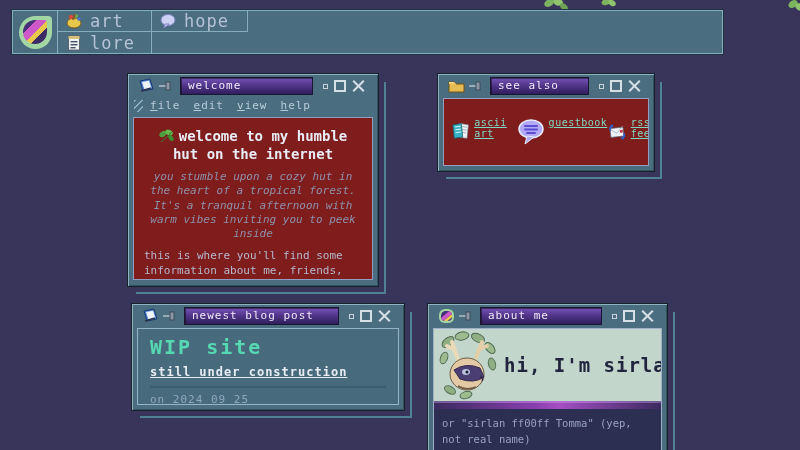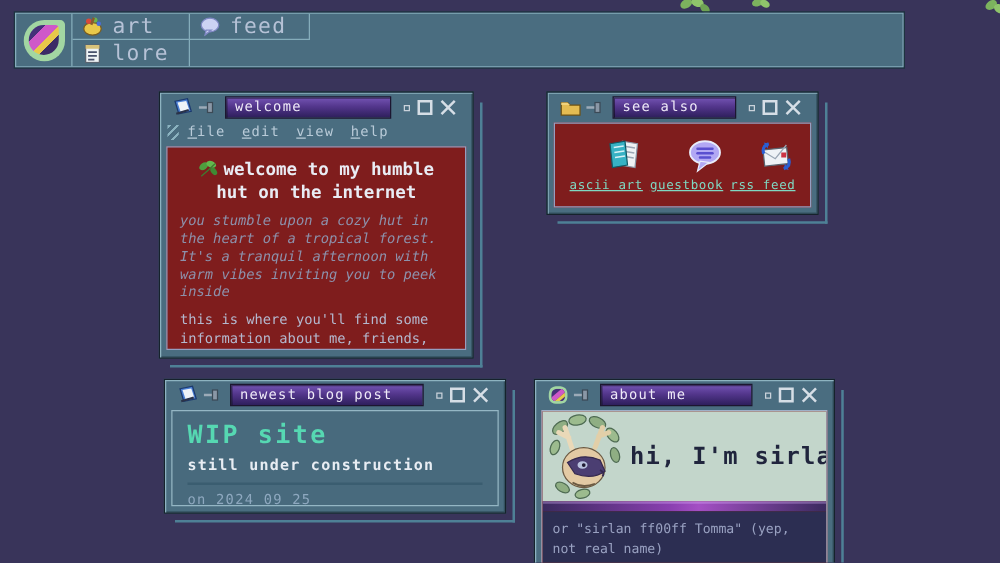--- a/index.html
+++ b/index.html
@@ -101,35 +101,35 @@
   }
 
   
   #win-welcome { left:127px; top:73px; width:252px; height:214px; }
   #win-welcome .inset { height:163px; padding:8px 10px; }
   .welcome-heading {
     text-align:center; color:#e9ecf4; font-weight:bold; font-size:14px;
     line-height:1.25; margin:2px 0 7px;
   }
   .welcome-heading svg { vertical-align:-2px; margin-right:4px; }
-  .flavor { font-style:italic; color:#8d91ab; font-size:11px; line-height:1.3; }
+  .flavor { font-style:italic; color:#8d91ab; font-size:11px; line-height:1.3;text-align:center; }
   .welcome-body { color:#b4b8ce; font-size:11px; line-height:1.3; margin-top:8px; }
 
   
   #win-seealso { left:437px; top:73px; width:218px; height:99px; }
   #win-seealso .inset { height:68px; display:flex; align-items:center; justify-content:space-evenly; padding:4px 6px; }
-  .shortcut { display:flex; flex-direction:column; align-items:flex-end; gap:3px; cursor:pointer; }
+  .shortcut { display:flex; flex-direction:row; align-items:flex-start; gap:3px; cursor:pointer; }
   .shortcut-label { color:#7fd8c2; font-size:10px; text-decoration:underline; letter-spacing:0.5px; }
   .shortcut-ico { width:30px; height:30px; }
 
   
   #win-blog { left:131px; top:303px; width:274px; height:108px; }
   #win-blog .inset { height:77px; background:#486a7d; border-color:#94b6c4; padding:6px 12px; }
   .blog-heading { color:#56d8b2; font-weight:bold; font-size:20px; letter-spacing:2px; }
-  .blog-sub { color:#e8edf3; font-weight:bold; font-size:12px; letter-spacing:1px; margin-top:6px; }
+  .blog-sub { color:#e8edf3; font-weight:bold; font-size:12px; letter-spacing:1px; margin-top:6px;text-decoration:underline; }
   .blog-hr { border:0; border-top:2px solid #3a5d70; margin:7px 0 5px; }
   .blog-date { color:#8ea8bf; font-size:11px; letter-spacing:1px; }
 
   
   #win-about { left:427px; top:303px; width:241px; height:175px; }
   #win-about .inset { height:144px; padding:0; border-color:#9fb0c8; }
   .about-banner { background:#c3d6cb; height:72px; display:flex; align-items:center; overflow:hidden; }
   .about-banner svg { margin:0 4px 0 2px; flex:0 0 auto; }
   .about-heading { color:#20253d; font-weight:bold; font-size:19px; letter-spacing:1px; white-space:nowrap; }
   .about-divider {
@@ -172,21 +172,21 @@
         <circle cx="13" cy="6" r="1.8" fill="#4a6fd9"></circle>
         <rect x="7" y="1" width="2" height="6" fill="#8a5a2e" transform="rotate(20 8 4)"></rect>
       </svg>
       <span class="nav-label">art</span>
     </div>
     <div class="nav-cell">
       <svg class="nav-ico" viewBox="0 0 16 16">
         <ellipse cx="8" cy="7" rx="7" ry="5.5" fill="#cdd2f4" stroke="#8088c4"></ellipse>
         <path d="M5 11 L4 15 L9 11 Z" fill="#cdd2f4" stroke="#8088c4"></path>
       </svg>
-      <span class="nav-label">feed</span>
+      <span class="nav-label">hope</span>
     </div>
     <div class="nav-cell">
       <svg class="nav-ico" viewBox="0 0 16 16">
         <rect x="2.5" y="1" width="11" height="14" fill="#eef2f4" stroke="#5a6470"></rect>
         <rect x="2.5" y="1" width="11" height="3" fill="#d8c27a"></rect>
         <rect x="4.5" y="6" width="7" height="1.4" fill="#47506a"></rect>
         <rect x="4.5" y="9" width="7" height="1.4" fill="#47506a"></rect>
         <rect x="4.5" y="12" width="5" height="1.4" fill="#47506a"></rect>
       </svg>
       <span class="nav-label">lore</span>

